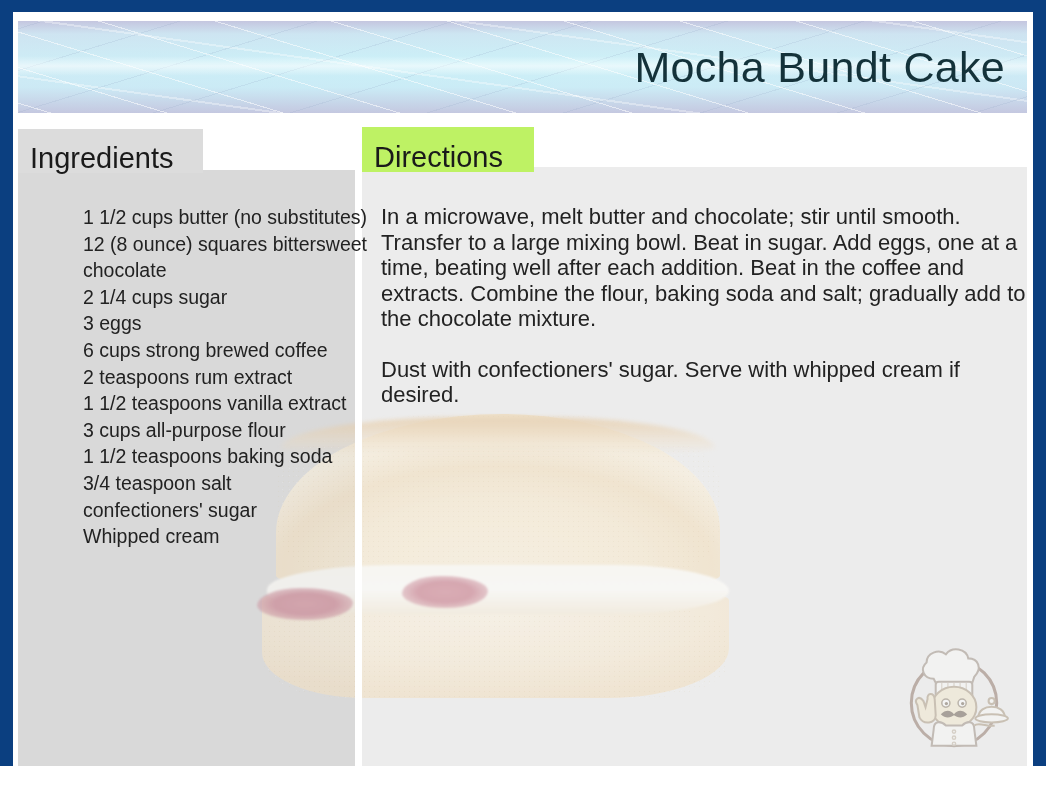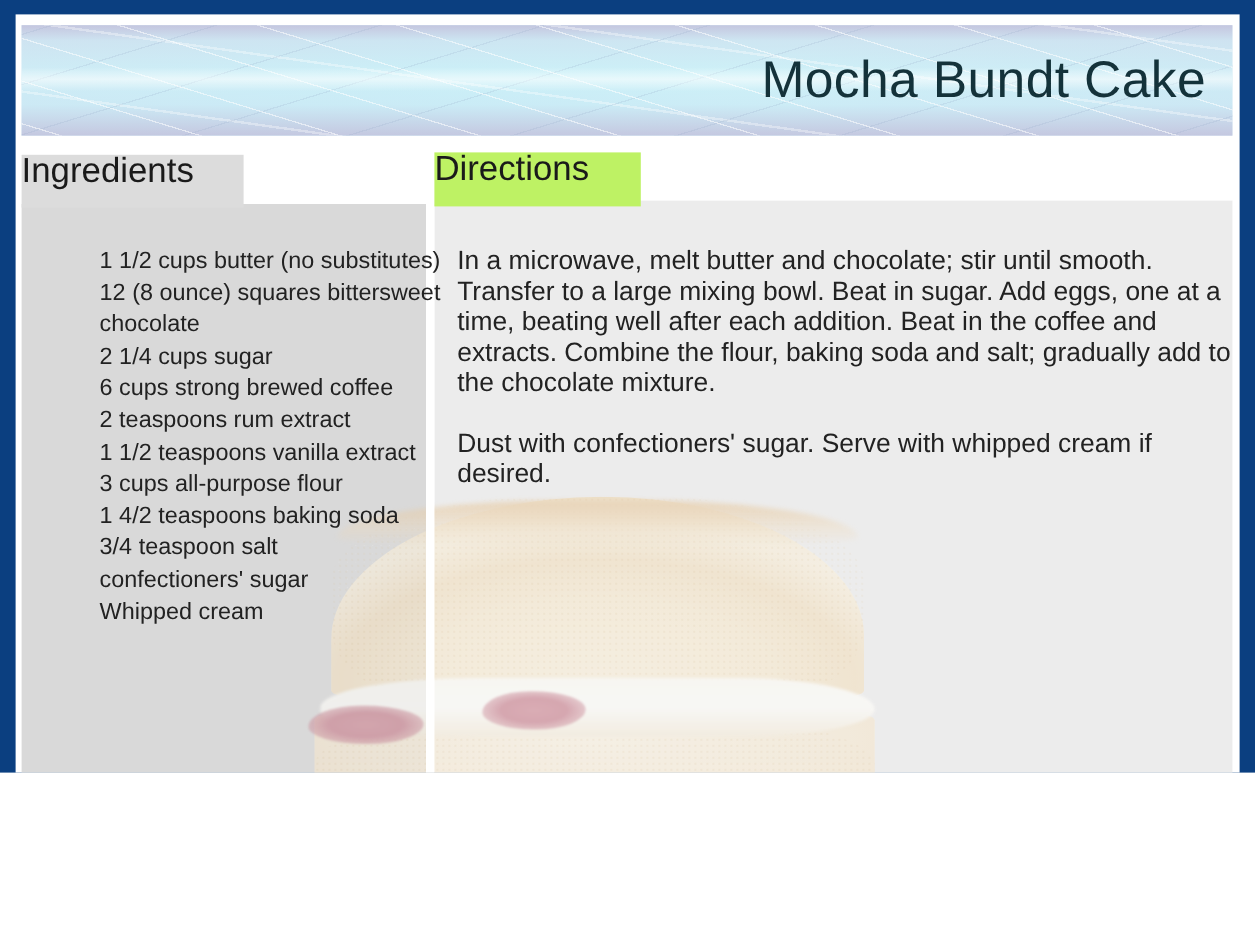--- a/index.html
+++ b/index.html
@@ -7,21 +7,21 @@
     padding: 0;
     background: #ffffff;
   }
   body {
     font-family: "Liberation Sans", sans-serif;
   }
 
   #page {
     position: relative;
     width: 1046px;
-    height: 644px;
+    height: 766px;
     box-sizing: border-box;
     background: #0b3f80;
     overflow: hidden;
   }
 
   
   .sheet {
     position: absolute;
     left: 13px;
     top: 12px;
@@ -92,21 +92,22 @@
     width: 665px;
     height: 601px;
     background: #ececec;
   }
 
   
   .tab {
     position: absolute;
     box-sizing: border-box;
     display: flex;
-    align-items: flex-start;
+    align-items: flex-end;
+    padding-left: 12px;
   }
   .tab-ingredients {
     left: 5px;
     top: 117px;
     width: 185px;
     height: 44px;
     background: #dcdcdc;
   }
   .tab-directions {
     left: 349px;
@@ -295,25 +296,26 @@
       <span class="tab-label">Ingredients</span>
     </div>
     <div class="tab tab-directions">
       <span class="tab-label">Directions</span>
     </div>
 
     <div class="ing-list">
       <div class="item">1 1/2 cups butter (no substitutes)</div>
       <div class="item">12 (8 ounce) squares bittersweet chocolate</div>
       <div class="item">2 1/4 cups sugar</div>
+      <div class="item">3 eggs</div>
       <div class="item">6 cups strong brewed coffee</div>
       <div class="item">2 teaspoons rum extract</div>
       <div class="item">1 1/2 teaspoons vanilla extract</div>
       <div class="item">3 cups all-purpose flour</div>
-      <div class="item">1 4/2 teaspoons baking soda</div>
+      <div class="item">1 1/2 teaspoons baking soda</div>
       <div class="item">3/4 teaspoon salt</div>
       <div class="item">confectioners' sugar</div>
       <div class="item">Whipped cream</div>
     </div>
 
     <div class="dir-body">
       <p>In a microwave, melt butter and chocolate; stir until smooth. Transfer to a large mixing bowl. Beat in sugar. Add eggs, one at a time, beating well after each addition. Beat in the coffee and extracts. Combine the flour, baking soda and salt; gradually add to the chocolate mixture.</p>
       <p>Dust with confectioners' sugar. Serve with whipped cream if desired.</p>
     </div>
 

